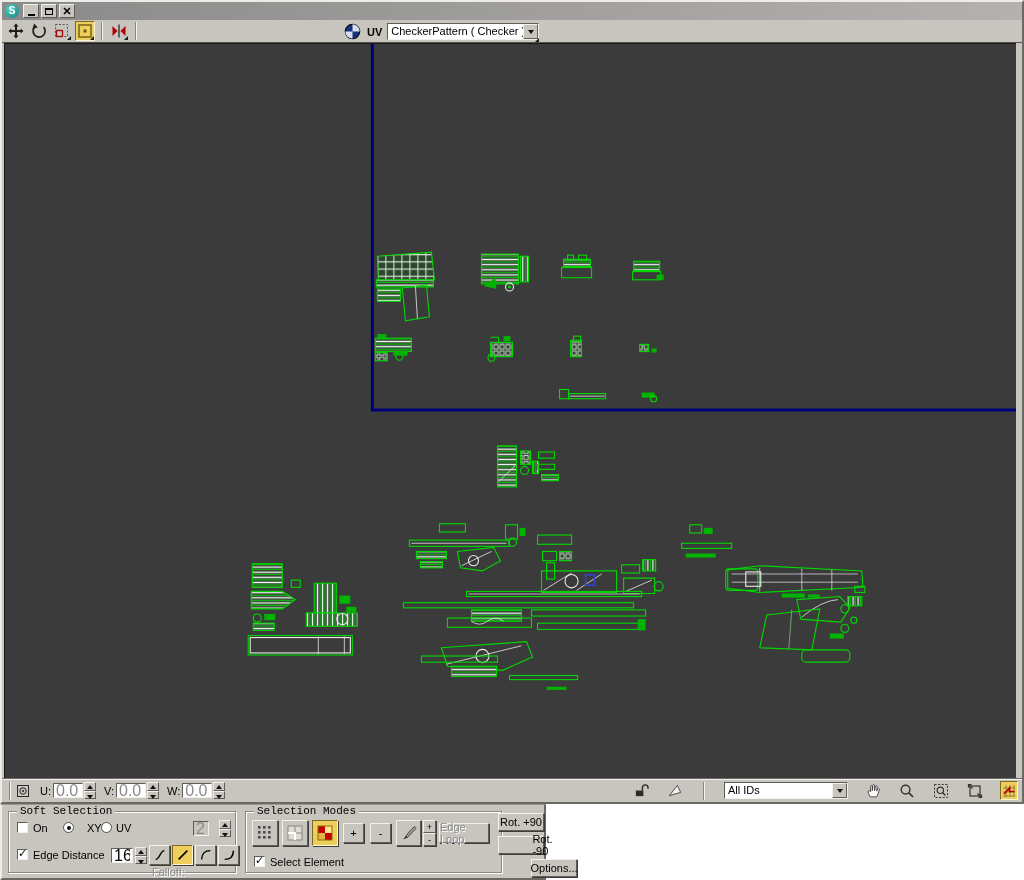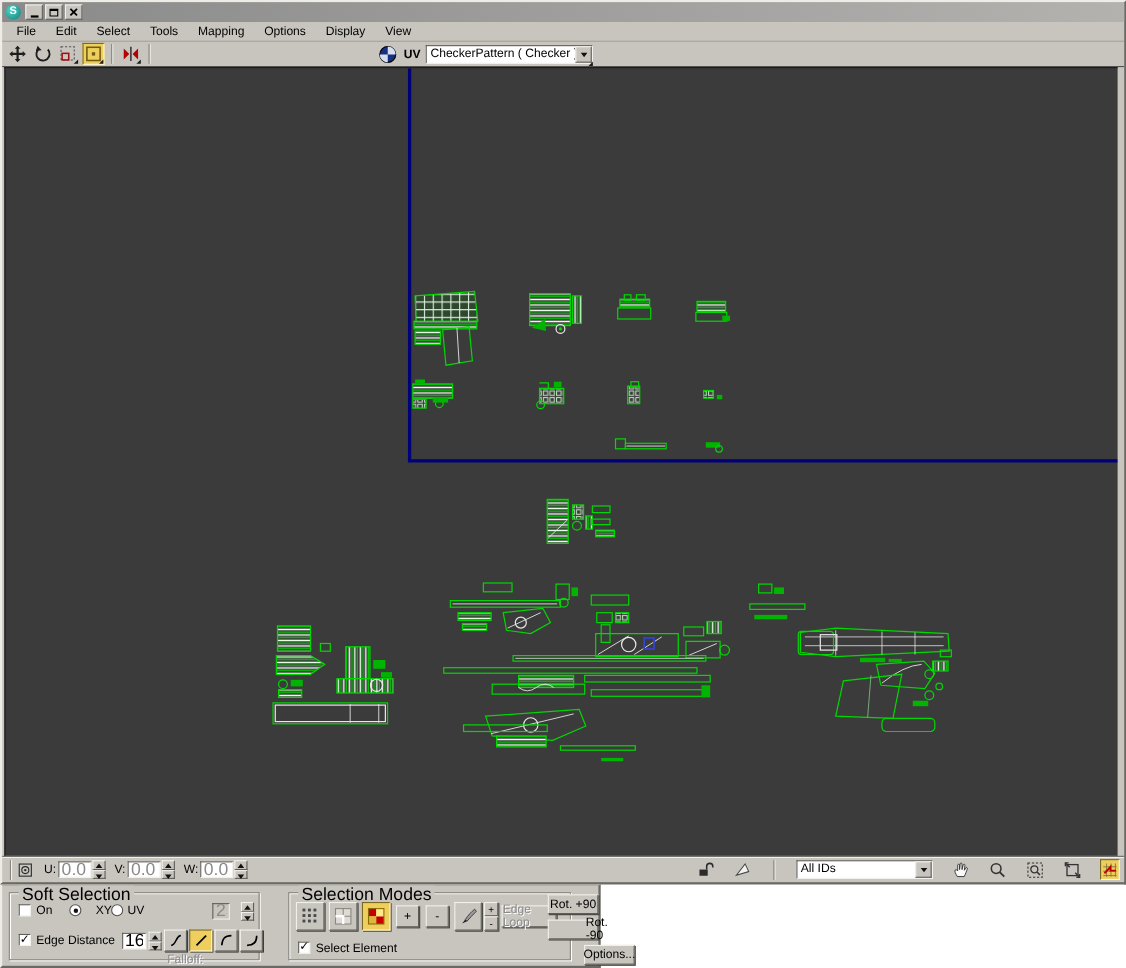--- a/index.html
+++ b/index.html
@@ -49,23 +49,23 @@
   .sb.dn::after{content:"";position:absolute;left:2px;top:3px;border:3px solid transparent;border-top:4px solid #111;border-bottom:none;}
   .lbl{margin:0 2px 0 8px;}
   .sb-right{margin-left:auto;display:flex;align-items:center;gap:16px;}
   .flaticon{width:18px;height:19px;display:flex;align-items:center;justify-content:center;position:relative;}
   .flaticon.active{background:#eecf5e;border:1px solid;border-color:#7c6a23 #fff7d8 #fff7d8 #7c6a23;}
 
   
   .bottompanel{position:absolute;left:0;top:804px;width:546px;height:76px;background:#c8c5bf;
     border:2px solid;border-color:#eeece7 #6b6964 #6b6964 #eeece7;border-top:1px solid #9a978f;}
   .gb{position:absolute;border:1px solid #8a8880;box-shadow:1px 1px 0 0 #ffffff,inset 1px 1px 0 0 #ffffff;}
-  .gb .legend{position:absolute;top:-7px;left:8px;background:#c8c5bf;padding:0 3px;font-size:16px;}
+  .gb .legend{position:absolute;top:-7px;left:8px;background:#c8c5bf;padding:0 3px;font-size:11px;font-family:Liberation Mono, monospace;}
   .gb-soft{left:6px;top:6px;width:228px;height:62px;}
-  .gb-modes{left:260px;top:6px;width:257px;height:62px;}
+  .gb-modes{left:243px;top:6px;width:257px;height:62px;}
   .cb{display:inline-block;width:11px;height:11px;background:#fff;border:1px solid;border-color:#5f5d58 #f2f0eb #f2f0eb #5f5d58;position:relative;vertical-align:-2px;}
   .cb.checked::after{content:"✓";position:absolute;left:0px;top:-3px;font-size:11px;font-weight:bold;color:#000;}
   .rb{display:inline-block;width:11px;height:11px;border-radius:50%;background:#fff;border:1px solid #55534f;position:relative;vertical-align:-2px;}
   .rb.on::after{content:"";position:absolute;left:2.5px;top:2.5px;width:4px;height:4px;border-radius:50%;background:#111;}
   .dimtext{color:#8a8a8a;text-shadow:1px 1px 0 #fff;}
   .pbtn{position:absolute;background:#c8c5bf;border:1px solid;border-color:#f2f0eb #5f5d58 #5f5d58 #f2f0eb;
     box-shadow:1px 1px 0 #3f3d39;font-size:11px;display:flex;align-items:center;justify-content:center;font-family:"Liberation Sans",sans-serif;}
   .pbtn.active{background:#eecf5e;border-color:#7c6a23 #fff7d8 #fff7d8 #7c6a23;}
   .pbtn.disabled{color:#8a8a8a;text-shadow:1px 1px 0 #fff;}
   .actioncol .pbtn{left:496px;width:46px;height:18px;}
@@ -87,30 +87,20 @@
             <span class="g-max"></span>
           </span>
         <span class="wbtn">
           <svg width="8" height="8" viewBox="0 0 8 8">
               <path d="M1 1 L7 7 M7 1 L1 7" stroke="#000" stroke-width="1.6"></path>
             </svg>
         </span>
       </span>
     </div>
 
-    <div class="menubar">
-      <span class="menuitem">File</span>
-      <span class="menuitem">Edit</span>
-      <span class="menuitem">Select</span>
-      <span class="menuitem">Tools</span>
-      <span class="menuitem">Mapping</span>
-      <span class="menuitem">Options</span>
-      <span class="menuitem">Display</span>
-      <span class="menuitem">View</span>
-    </div>
 
     <div class="toolbar">
       <span class="ib">
         <svg width="16" height="16" viewBox="0 0 16 16">
           <path d="M8 0.5 L10.6 3.4 H9 V7 H12.6 V5.4 L15.5 8 L12.6 10.6 V9 H9 V12.6 H10.6 L8 15.5 L5.4 12.6 H7 V9 H3.4 V10.6 L0.5 8 L3.4 5.4 V7 H7 V3.4 H5.4 Z" fill="#1d1d1d"></path>
         </svg>
       </span>
       <span class="ib">
         <svg width="16" height="16" viewBox="0 0 16 16">
           <path d="M12.5 4 A6 6 0 1 1 4.6 3.2" fill="none" stroke="#1d1d1d" stroke-width="1.7"></path>

